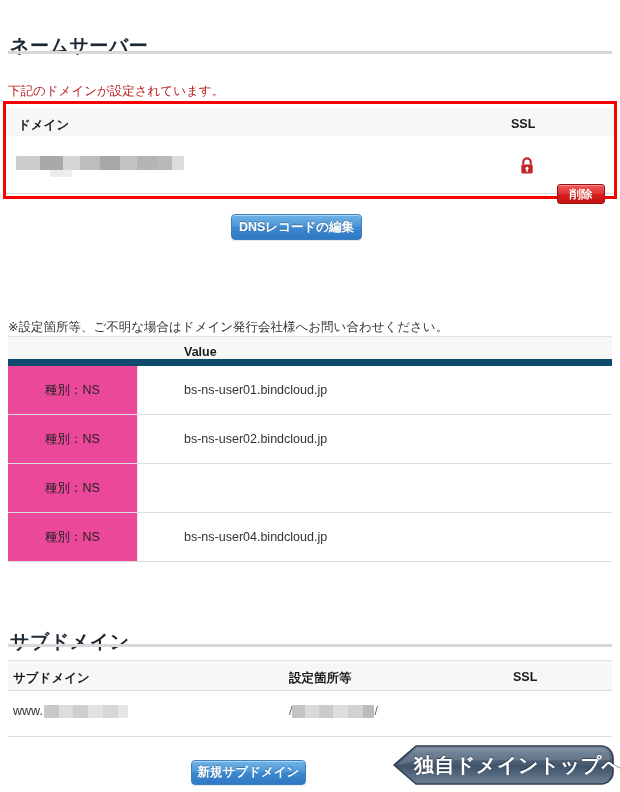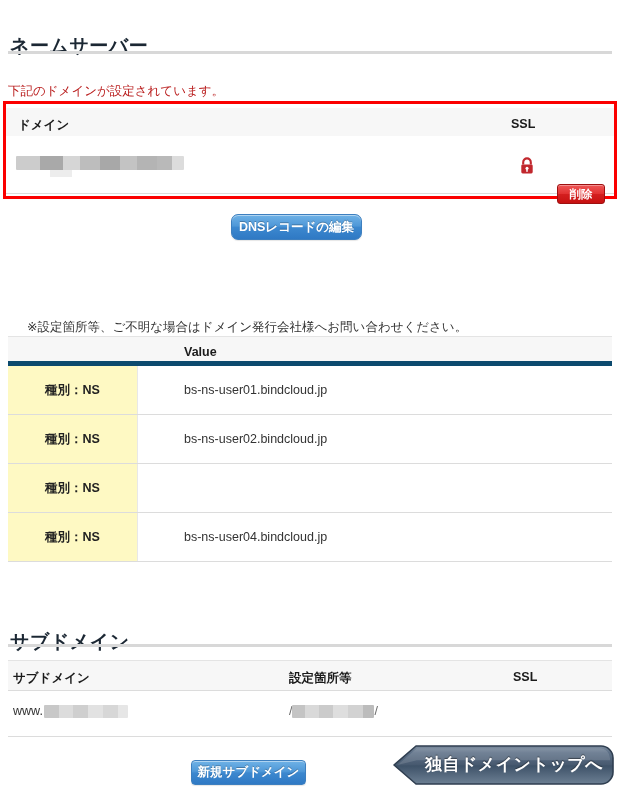--- a/index.html
+++ b/index.html
@@ -147,40 +147,40 @@
     font-size: 12.5px;
     font-weight: bold;
     text-align: center;
     cursor: pointer;
     box-shadow: inset 0 1px 0 rgba(255,255,255,0.45), 0 1px 1px rgba(0,0,0,0.10);
     text-shadow: 0 -1px 0 rgba(0,0,0,0.25);
     padding: 0;
     font-family: "Liberation Sans", "DejaVu Sans", sans-serif;
     white-space: nowrap;
   }
-  #dns-edit-button { left: 231px; top: 214px; width: 131px; height: 26px; line-height: 24px; border-radius: 7px; }
+  #dns-edit-button { left: 231px; top: 214px; width: 131px; height: 26px; line-height: 24px; }
   #new-subdomain-button { left: 191px; top: 760px; width: 115px; height: 25px; line-height: 23px; }
 
   
   .btn-arrow {
     position: absolute;
     left: 392px; top: 745px;
     width: 222px; height: 40px;
     cursor: pointer;
   }
   .btn-arrow svg { display: block; }
   .btn-arrow .label {
     position: absolute;
     left: 0; top: 0;
     width: 222px; height: 40px;
     line-height: 40px;
     text-align: center;
     padding-left: 22px;
     color: #ffffff;
-    font-size: 17px;
+    font-size: 20px;
     font-weight: bold;
     letter-spacing: 0.5px;
     text-shadow: 0 -1px 1px rgba(0,0,0,0.45);
     pointer-events: none;
     white-space: nowrap;
   }
 
   
   .notice {
     position: absolute;
@@ -194,40 +194,40 @@
   .ns-table {
     position: absolute;
     left: 8px; top: 336px;
     width: 604px;
   }
   .ns-head {
     position: relative;
     height: 30px;
     background: #f7f7f7;
     border-top: 1px solid #e4e4e4;
-    border-bottom: 5px solid #0c4a6e;
+    border-bottom: 7px solid #0c4a6e;
   }
   .ns-head .value-label {
     position: absolute; left: 176px; top: 8px;
     font-size: 12.5px; font-weight: bold; color: #1b1b1b;
   }
   .ns-row {
     position: relative;
     height: 49px;
     border-bottom: 1px solid #dcdcdc;
     background: #ffffff;
   }
   .ns-row .type-cell {
     position: absolute;
     left: 0; top: 0;
     width: 130px; height: 100%;
-    background: #fef9c3;
+    background: #ec4899;
     border-right: 1px solid #e8e8e8;
     font-size: 12.5px;
-    font-weight: bold;
+    font-weight: normal;
     color: #222222;
     text-align: center;
     line-height: 49px;
   }
   .ns-row .value-cell {
     position: absolute;
     left: 176px; top: 0;
     height: 100%;
     line-height: 49px;
     font-size: 12.5px;
@@ -312,21 +312,21 @@
           <rect x="8.25" y="12.6" width="1.5" height="3.2" fill="#ffffff"></rect>
         </svg>
       </span>
 
       <button class="btn-delete" type="button">削除</button>
     </div>
   </div>
 
   <button class="btn-blue" id="dns-edit-button" type="button">DNSレコードの編集</button>
 
-  <p class="notice" style="top:306px;margin-left:19px;">※設定箇所等、ご不明な場合はドメイン発行会社様へお問い合わせください。</p>
+  <p class="notice" style="top:306px;">※設定箇所等、ご不明な場合はドメイン発行会社様へお問い合わせください。</p>
 
   <div class="ns-table">
     <div class="ns-head">
       <span class="value-label">Value</span>
     </div>
 
     <div class="ns-row">
       <span class="type-cell">種別：NS</span>
       <span class="value-cell">bs-ns-user01.bindcloud.jp</span>
     </div>

